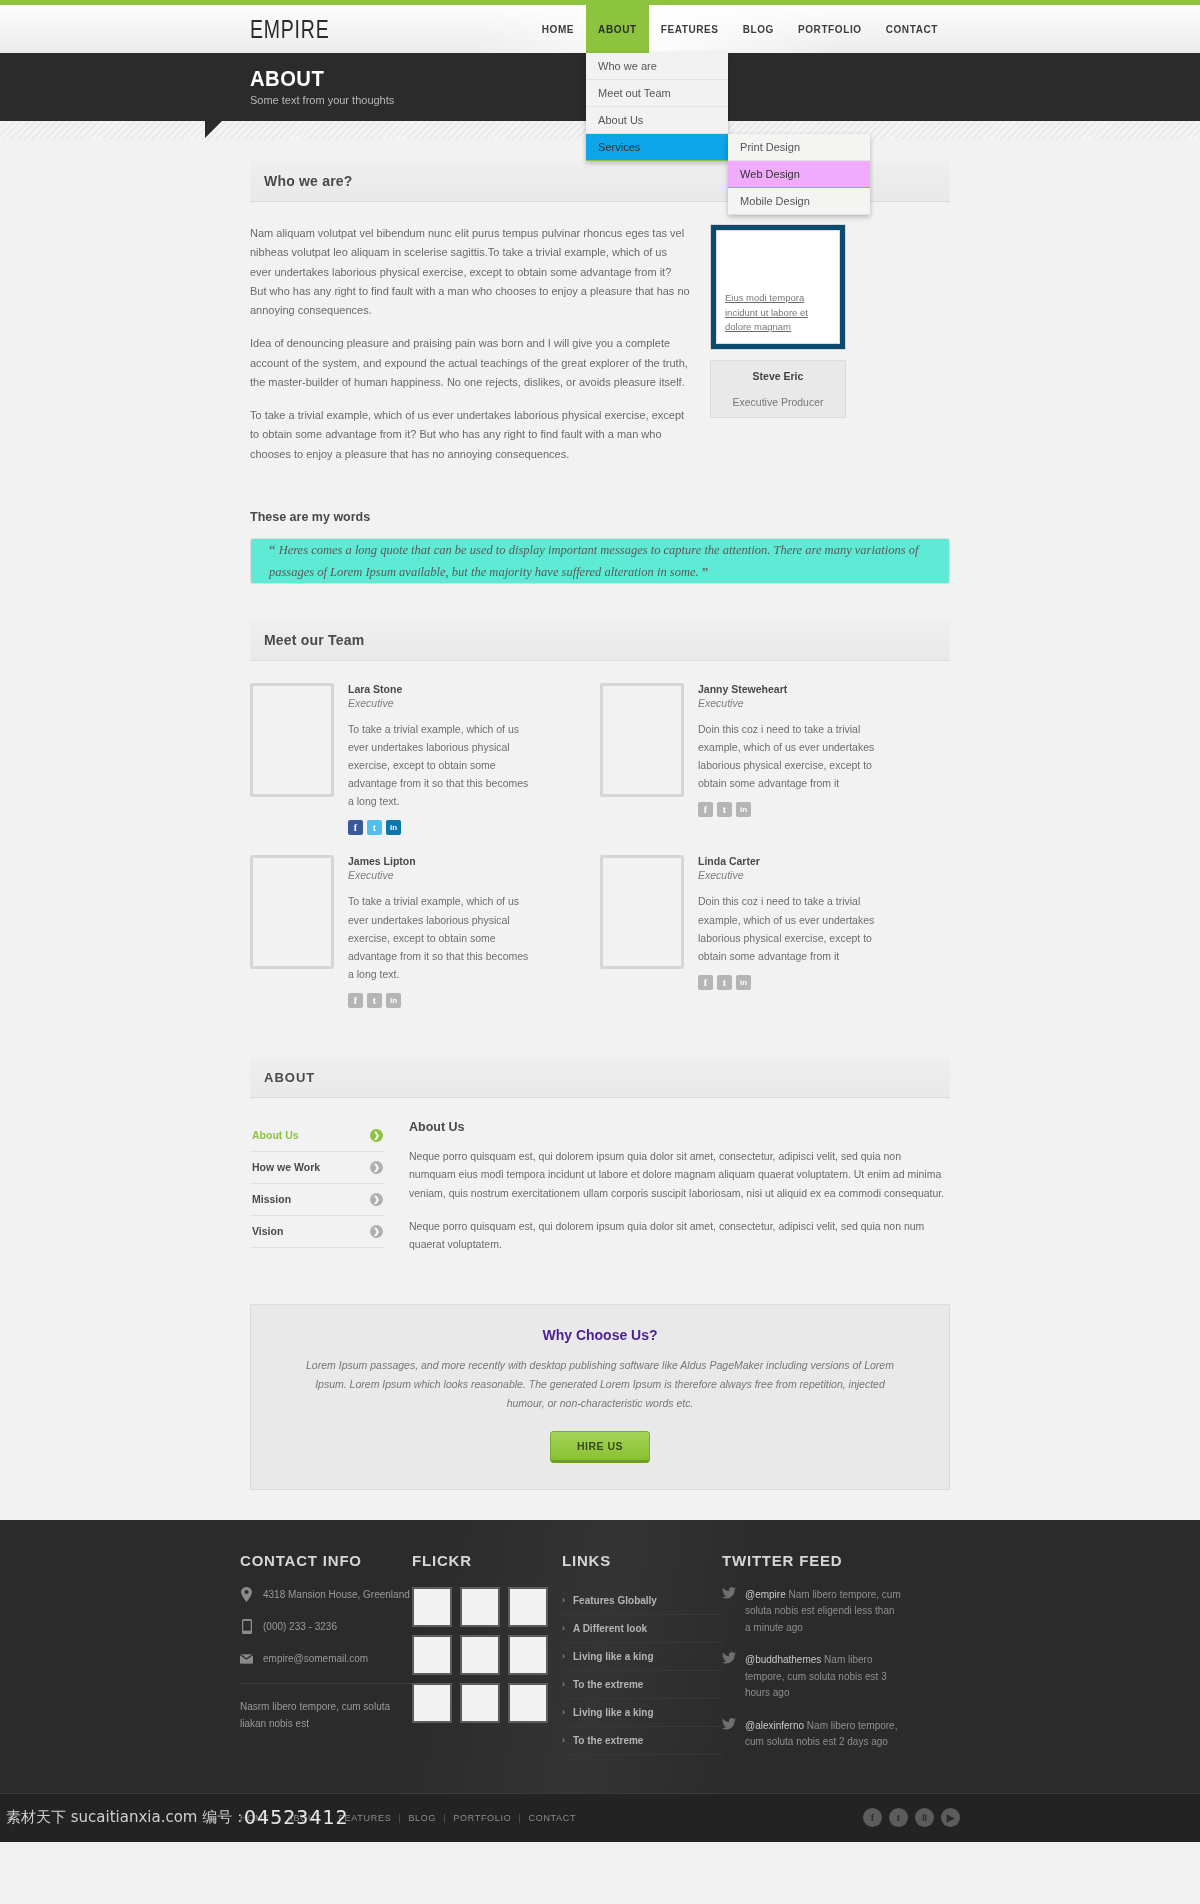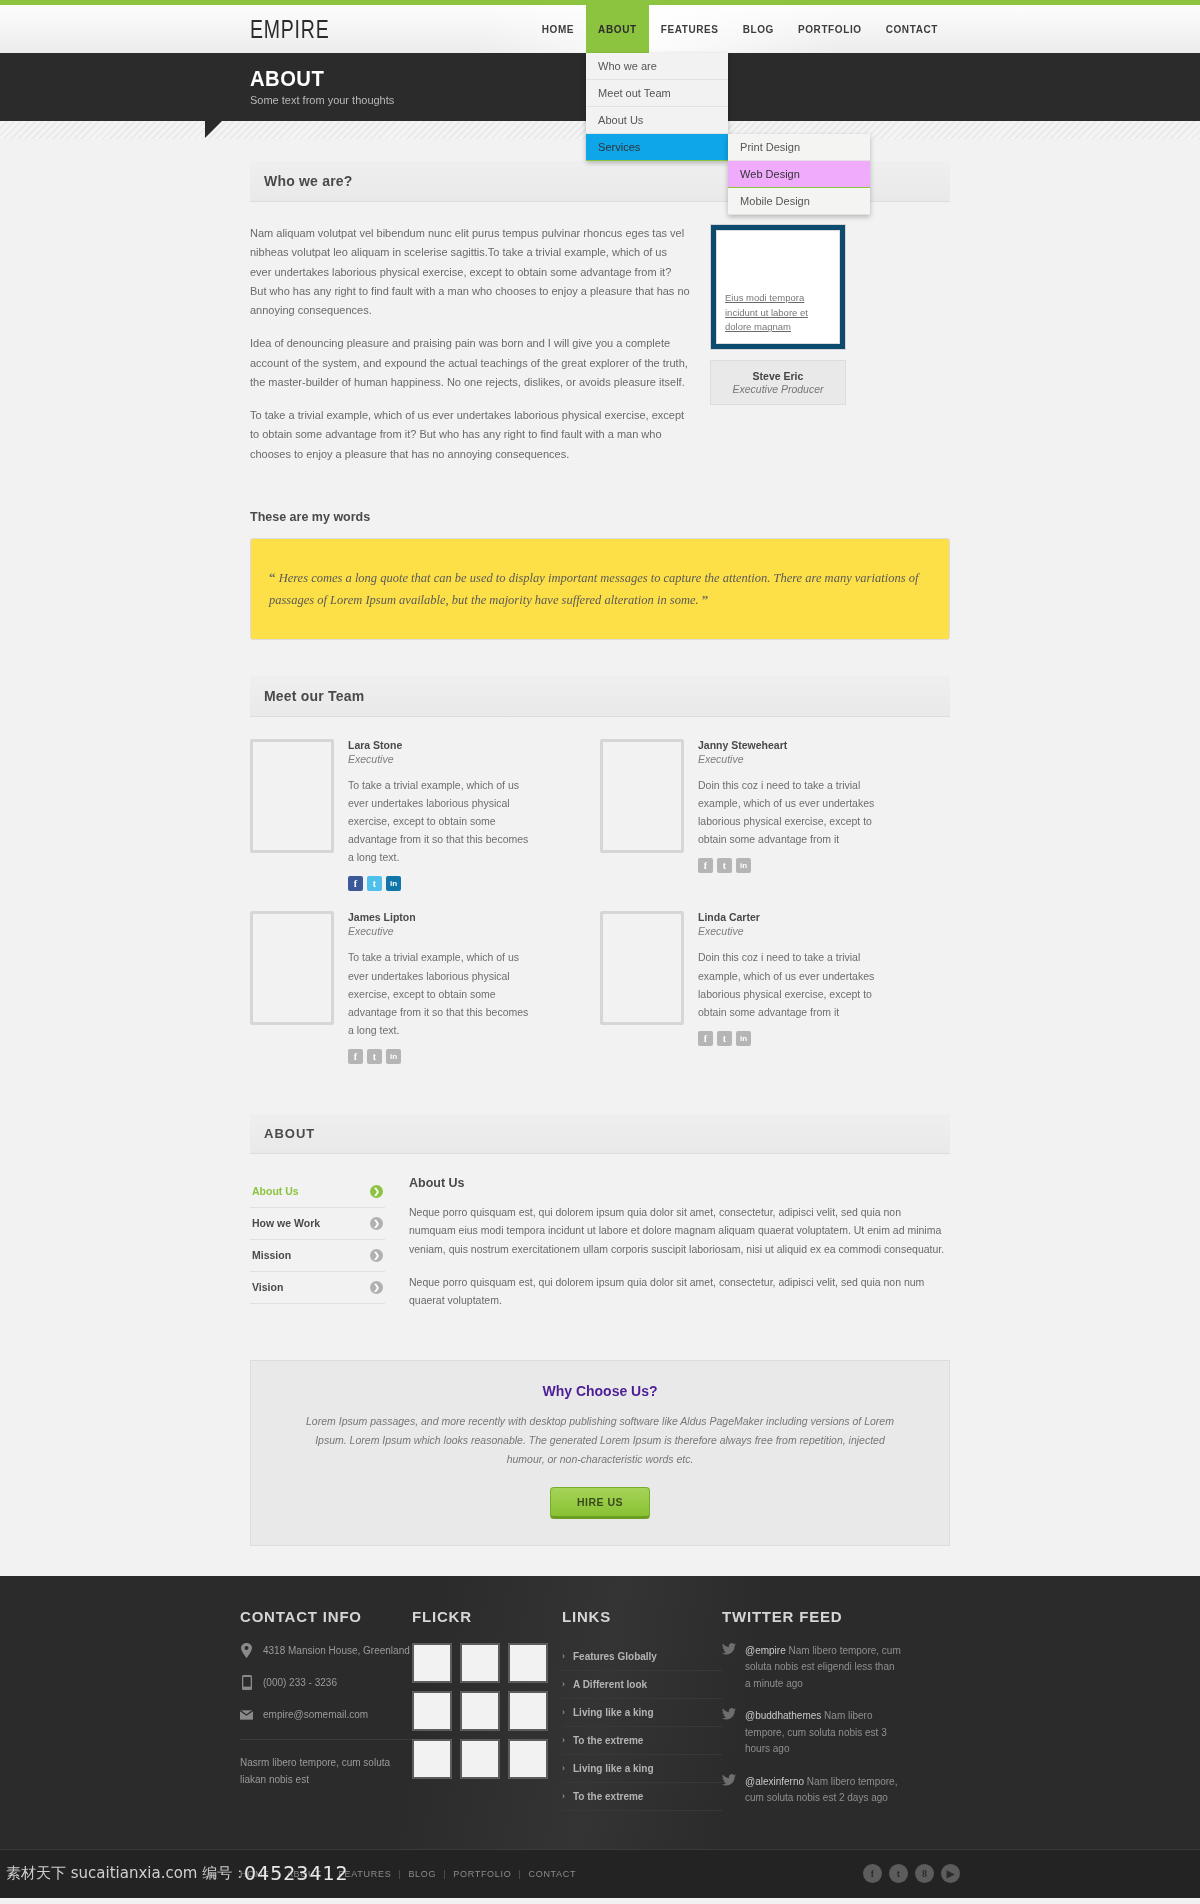--- a/index.html
+++ b/index.html
@@ -113,27 +113,27 @@
   .thumb-inner {
     background: #fff; border: 1px solid #dcdcdc; height: 114px;
     display: flex; align-items: flex-end; padding: 8px;
   }
   .thumb-inner span { font-size: 9.5px; line-height: 1.55; color: #777; }
   .author-card {
     margin-top: 10px; background: #e9e9e9; border: 1px solid #dcdcdc;
     text-align: center; padding: 9px 4px;
   }
   .author-card .nm { font-size: 10.5px; font-weight: bold; color: #444; }
-  .author-card .rl { font-size: 10.5px; font-style: italic; color: #777; margin-top: 1px; }
+  .author-card .rl { font-size: 10.5px; color: #777; margin-top: 14px; }
 
   .subtitle { font-size: 12.5px; color: #4a4a4a; font-weight: bold; margin: 32px 0 14px; }
 
   .quotebox {
-    border: 1px solid #dcdcdc; background: #fde047;
-    border-radius: 3px; padding: 28px 18px;
+    border: 1px solid #dcdcdc; background: #5eead4;
+    border-radius: 3px; padding: 0 18px;
   }
   .quotebox p {
     font-family: "Liberation Serif", serif; font-style: italic;
     font-size: 12.5px; line-height: 1.7; color: #5a5a5a;
   }
   .qm { font-weight: bold; font-size: 13px; color: #666; font-style: normal; }
 
   
   .team-head { margin-top: 36px; }
   .team-grid { display: flex; flex-wrap: wrap; margin-top: 22px; }

